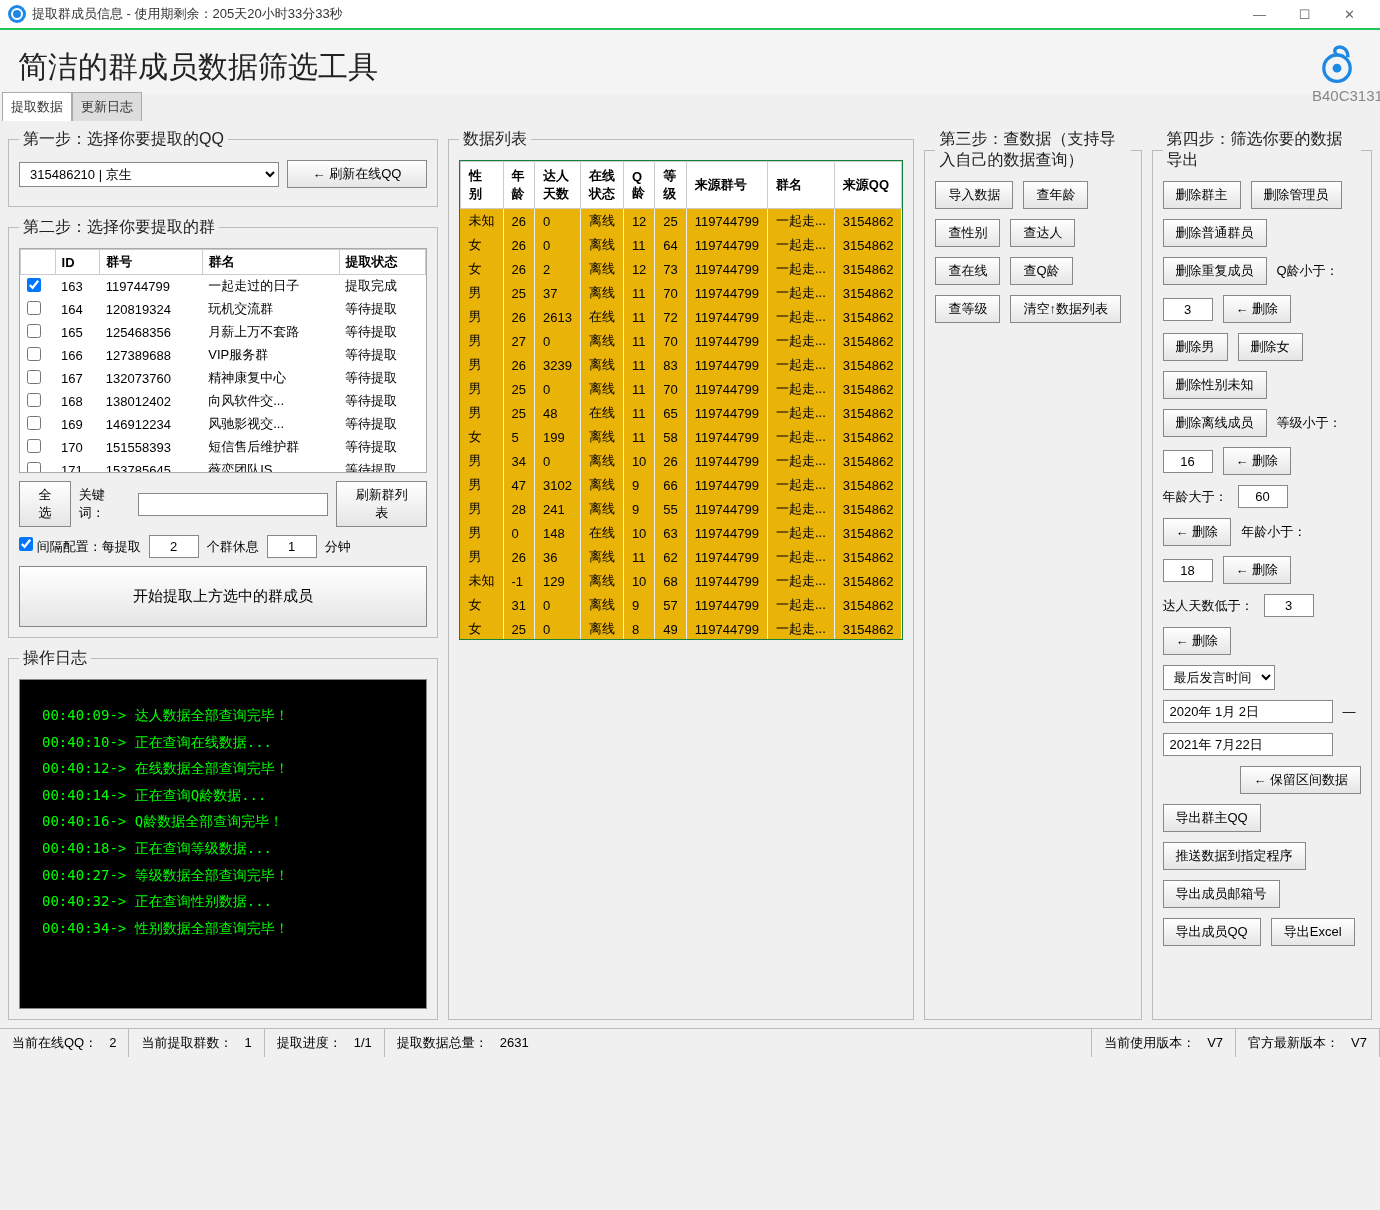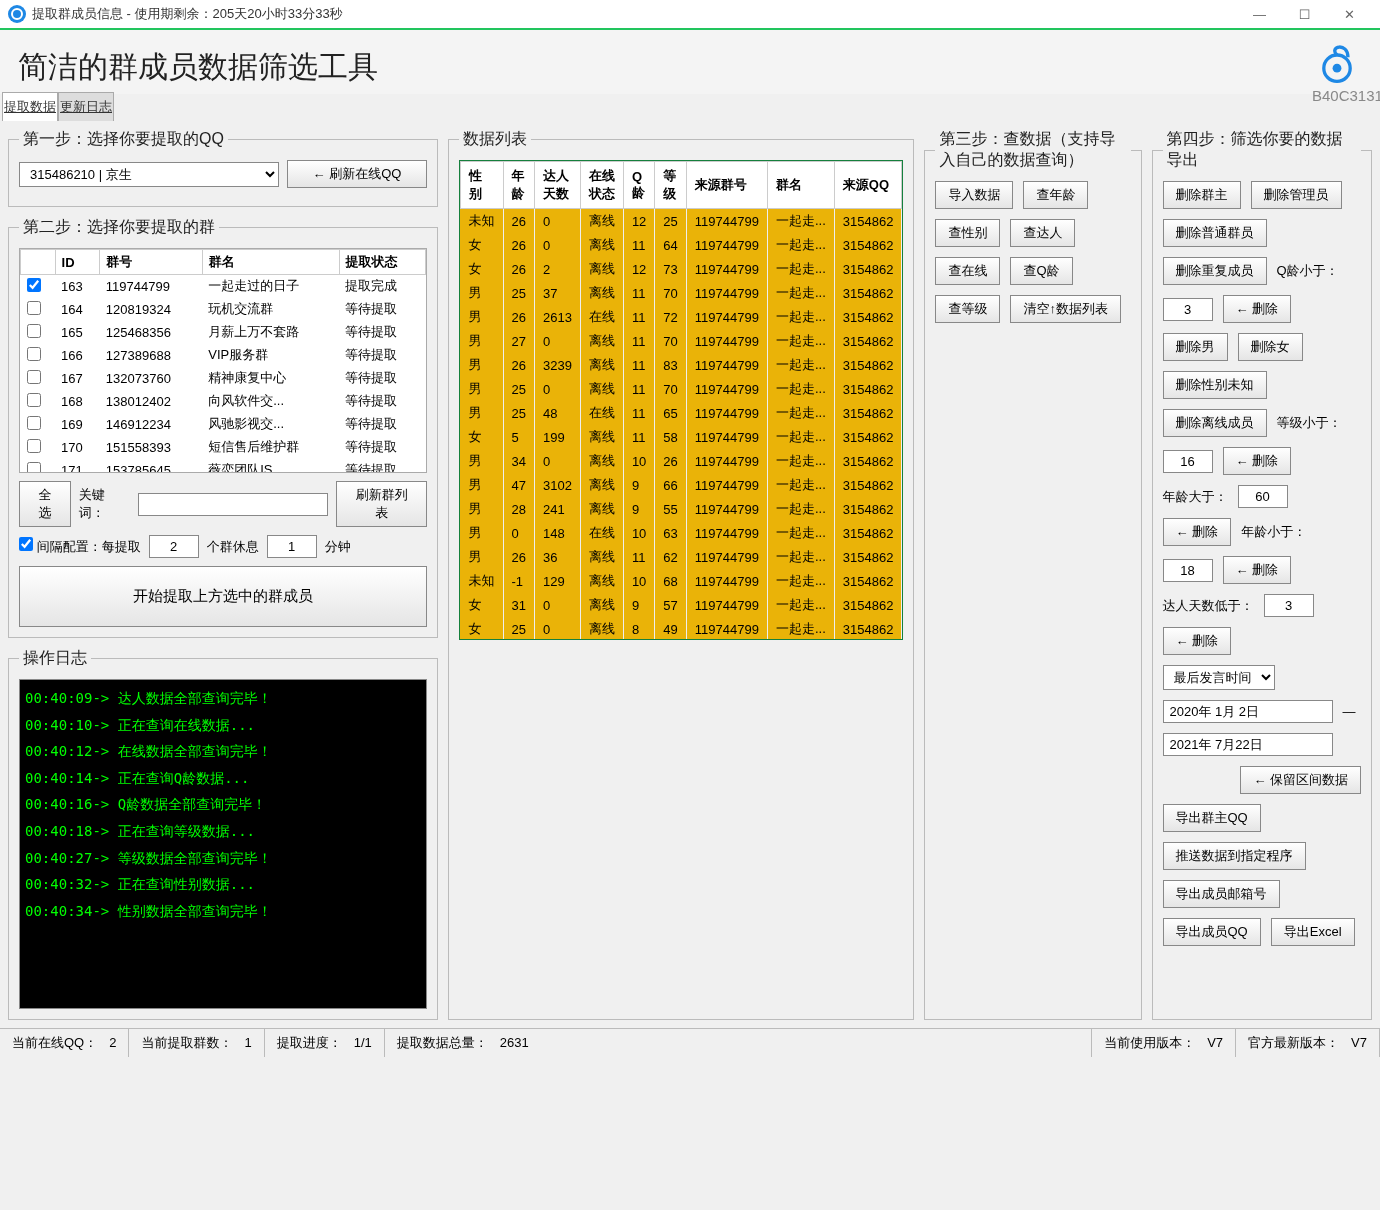--- a/index.html
+++ b/index.html
@@ -8,36 +8,36 @@
 .titlebar .icon { width: 18px; height: 18px; background: #1e88e5; border-radius: 50%; margin-right: 6px; position: relative; }
 .titlebar .icon::after { content: ""; position: absolute; width: 8px; height: 8px; border: 2px solid #fff; border-radius: 50%; top: 3px; left: 3px; }
 .titlebar .title { color: #333; }
 .winbtns { margin-left: auto; display: flex; }
 .winbtn { width: 45px; height: 30px; display: flex; align-items: center; justify-content: center; color: #666; }
 .header { background: #f4f4f4; padding: 14px 18px 0; display: flex; align-items: flex-end; }
 .apptitle { font-family: SimSun, serif; font-size: 30px; color: #222; margin-bottom: 6px; }
 .logo { margin-left: auto; width: 50px; height: 50px; position: relative; text-align: center; color: #888; font-size: 15px; }
 .logo svg { width: 44px; height: 44px; }
 .tabs { display: flex; margin-top: -2px; padding-left: 2px; }
-.tab { padding: 5px 1px; background: #ddd; border: 1px solid #aaa; border-bottom: none; font-size: 13px; color: #333; text-decoration: underline; }
+.tab { padding: 5px 8px; background: #ddd; border: 1px solid #aaa; border-bottom: none; font-size: 13px; color: #333; }
 .tab.active { background: #fff; }
 .main { display: grid; grid-template-columns: 430px 1fr; gap: 10px; padding: 8px; background: #f0f0f0; }
 fieldset { border: 1px solid #bbb; padding: 10px; background: #f0f0f0; }
 legend { font-size: 16px; color: #222; padding: 0 4px; }
 .row { display: flex; align-items: center; gap: 8px; margin-bottom: 8px; }
 select, input[type=text] { border: 1px solid #888; background: #fff; padding: 3px 6px; font-size: 13px; font-family: inherit; }
 .btn { border: 1px solid #888; background: linear-gradient(#fff,#e5e5e5); padding: 4px 12px; font-size: 13px; cursor: pointer; font-family: inherit; }
 .btn.big { width: 100%; padding: 20px; font-size: 15px; }
 .grouptable { border: 1px solid #aaa; background: #fff; height: 225px; overflow: auto; position: relative; }
 .grouptable table { width: 100%; border-collapse: collapse; font-size: 13px; }
 .grouptable th { text-align: left; padding: 3px 6px; border: 1px solid #ccc; background: #fff; position: sticky; top: 0; }
 .grouptable td { padding: 2px 6px; white-space: nowrap; }
 .grouptable tr:not(:first-child) td { border-top: 1px solid transparent; }
 input[type=checkbox] { width: 14px; height: 14px; }
-.log { background: #000; color: #0f0; font-family: SimSun, monospace; font-size: 14px; height: 330px; padding: 5px; border: 1px solid #888; overflow: auto; line-height: 1.9; }
+.log { background: #000; color: #0f0; font-family: SimSun, monospace; font-size: 14px; height: 330px; padding: 22px; border: 1px solid #888; overflow: auto; line-height: 1.9; }
 .datatable-wrap { border: 1px solid #15803d; background: #eab308; height: 480px; overflow: auto; }
 .datatable { border-collapse: collapse; width: 100%; font-size: 13px; }
 .datatable th { text-align: left; padding: 5px 8px; border: 1px solid #ccc; background: #fff; position: sticky; top: 0; }
 .datatable td { padding: 3px 8px; border-right: 1px solid #eee; white-space: nowrap; }
 fieldset .brow { display: flex; flex-wrap: wrap; gap: 10px; align-items: center; margin-bottom: 10px; }
 .num { width: 50px; text-align: center; }
 .statusbar { display: flex; background: #f0f0f0; border-top: 1px solid #bbb; font-size: 13px; }
 .statusbar > div { padding: 5px 12px; border-right: 1px solid #bbb; }
 .statusbar span.v { margin-left: 12px; }
 .scrollx { overflow-x: auto; }

